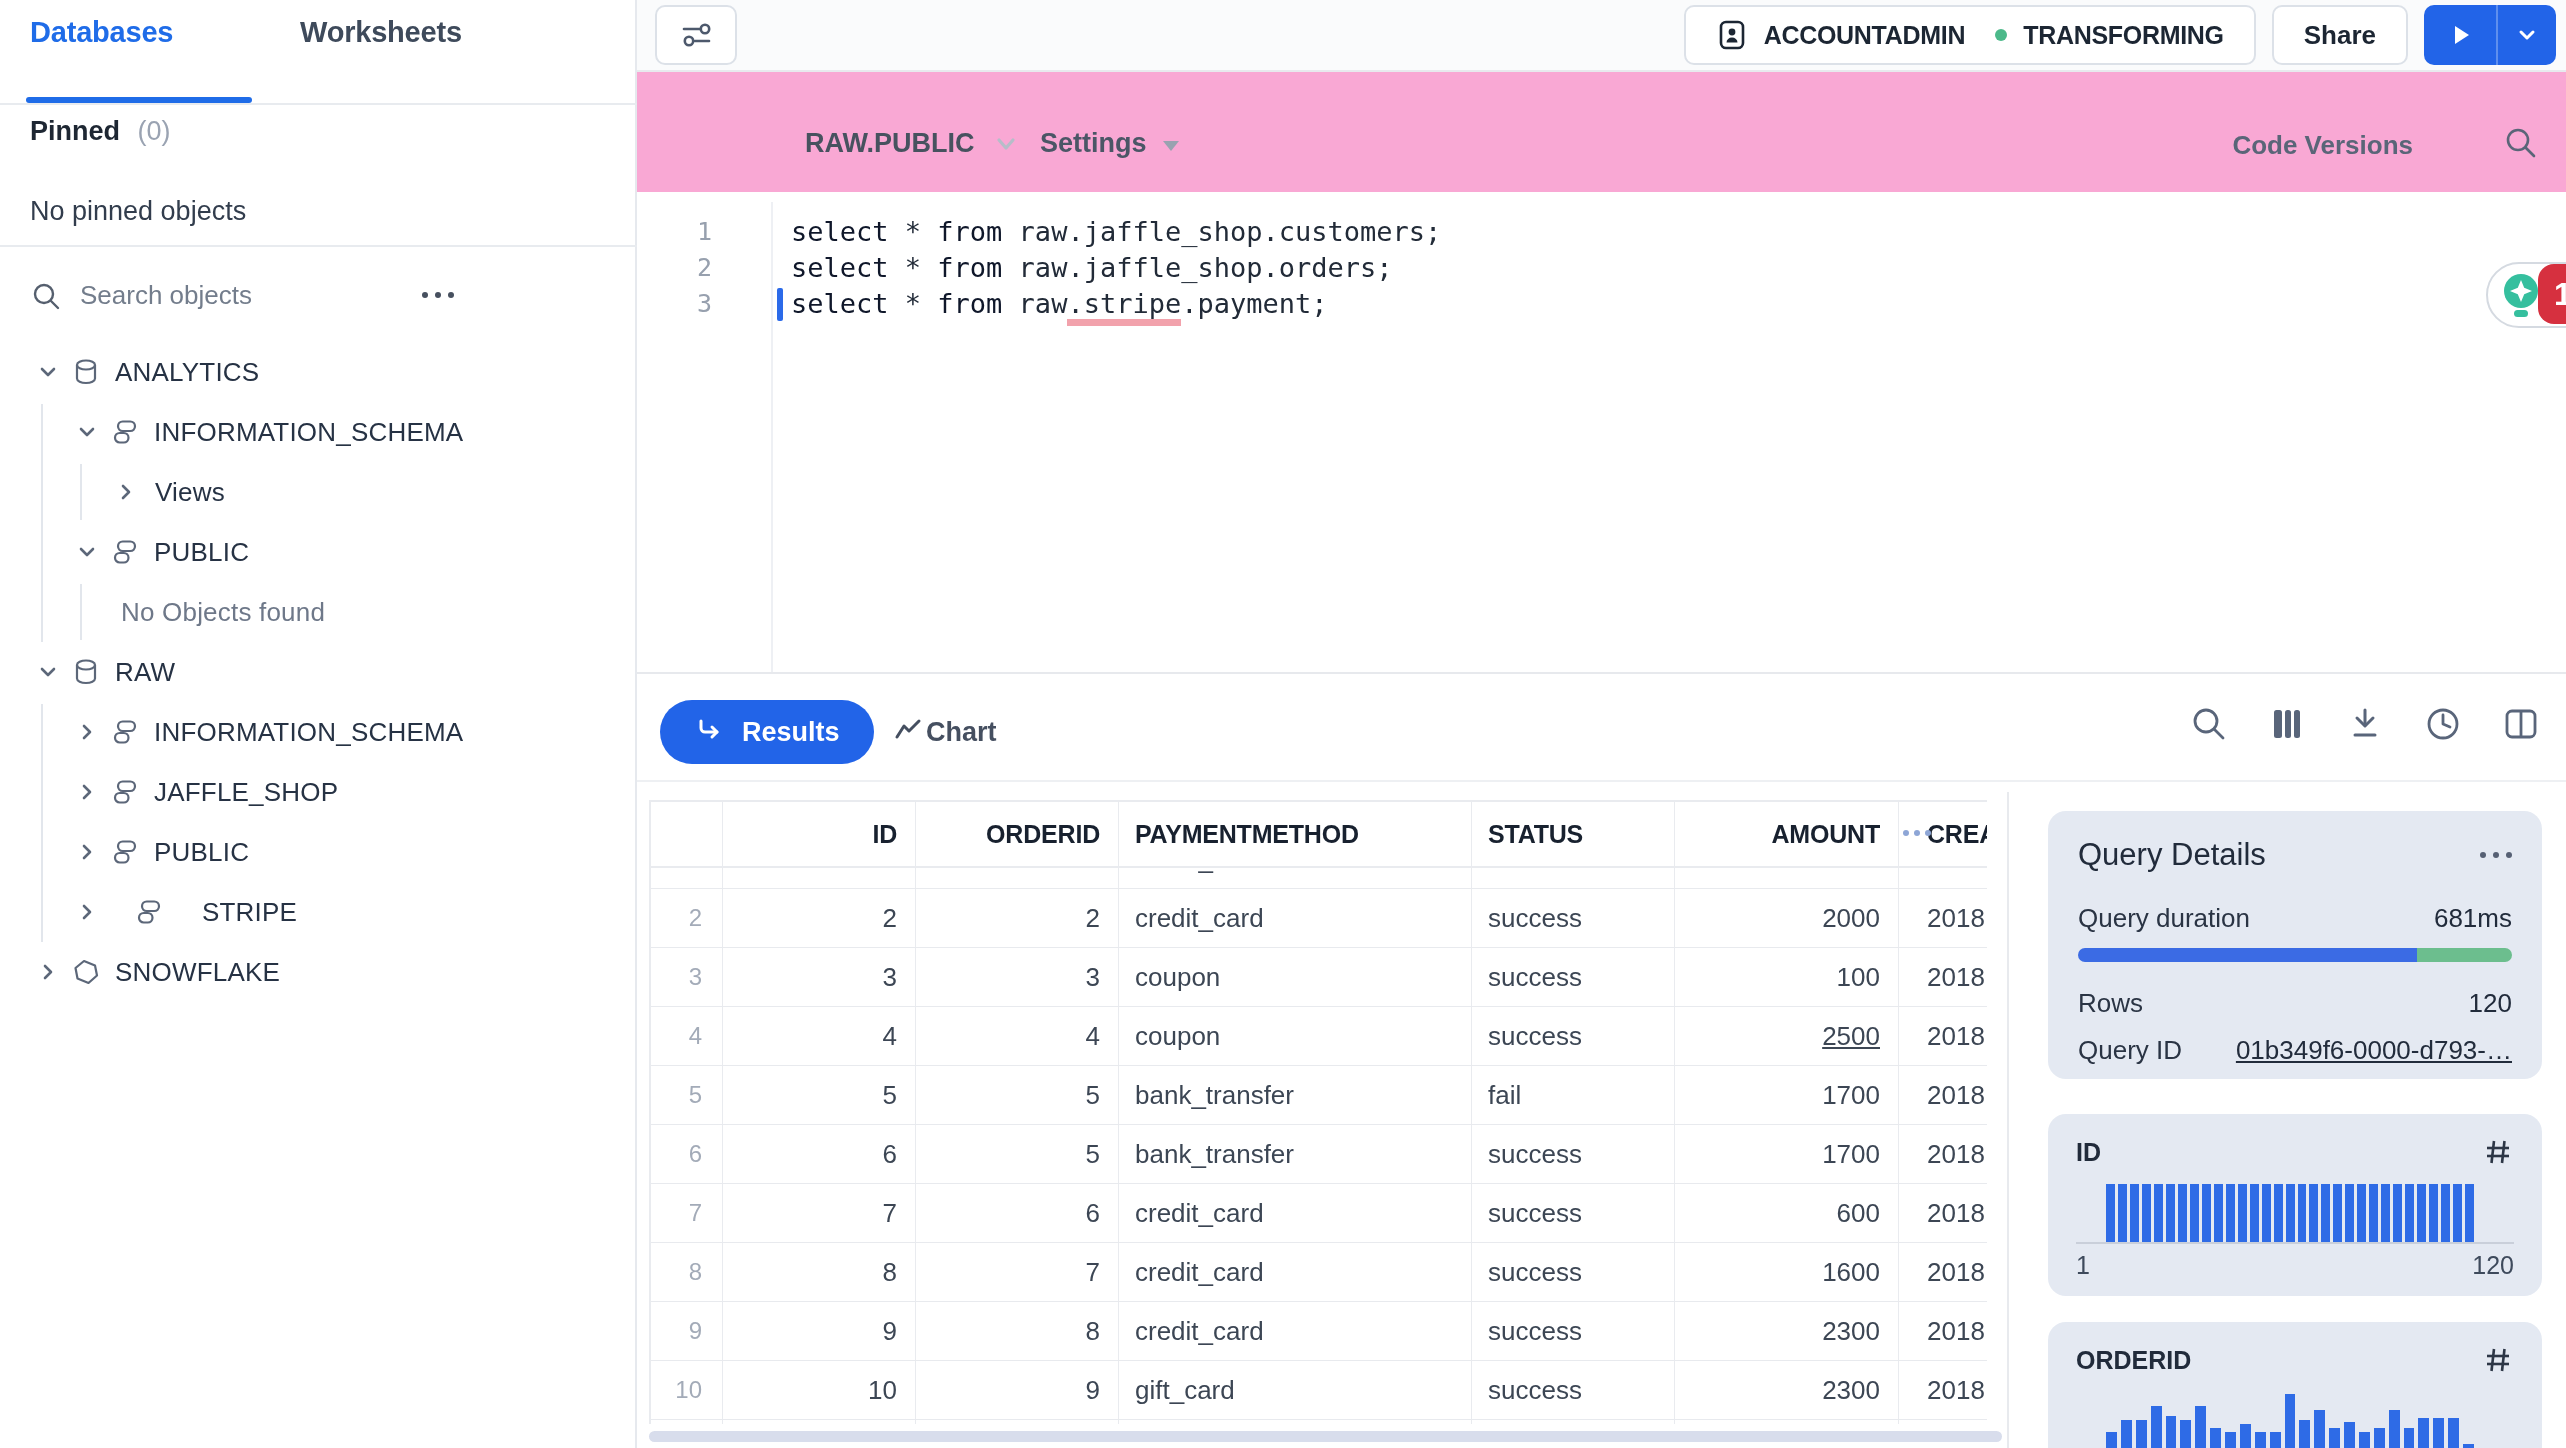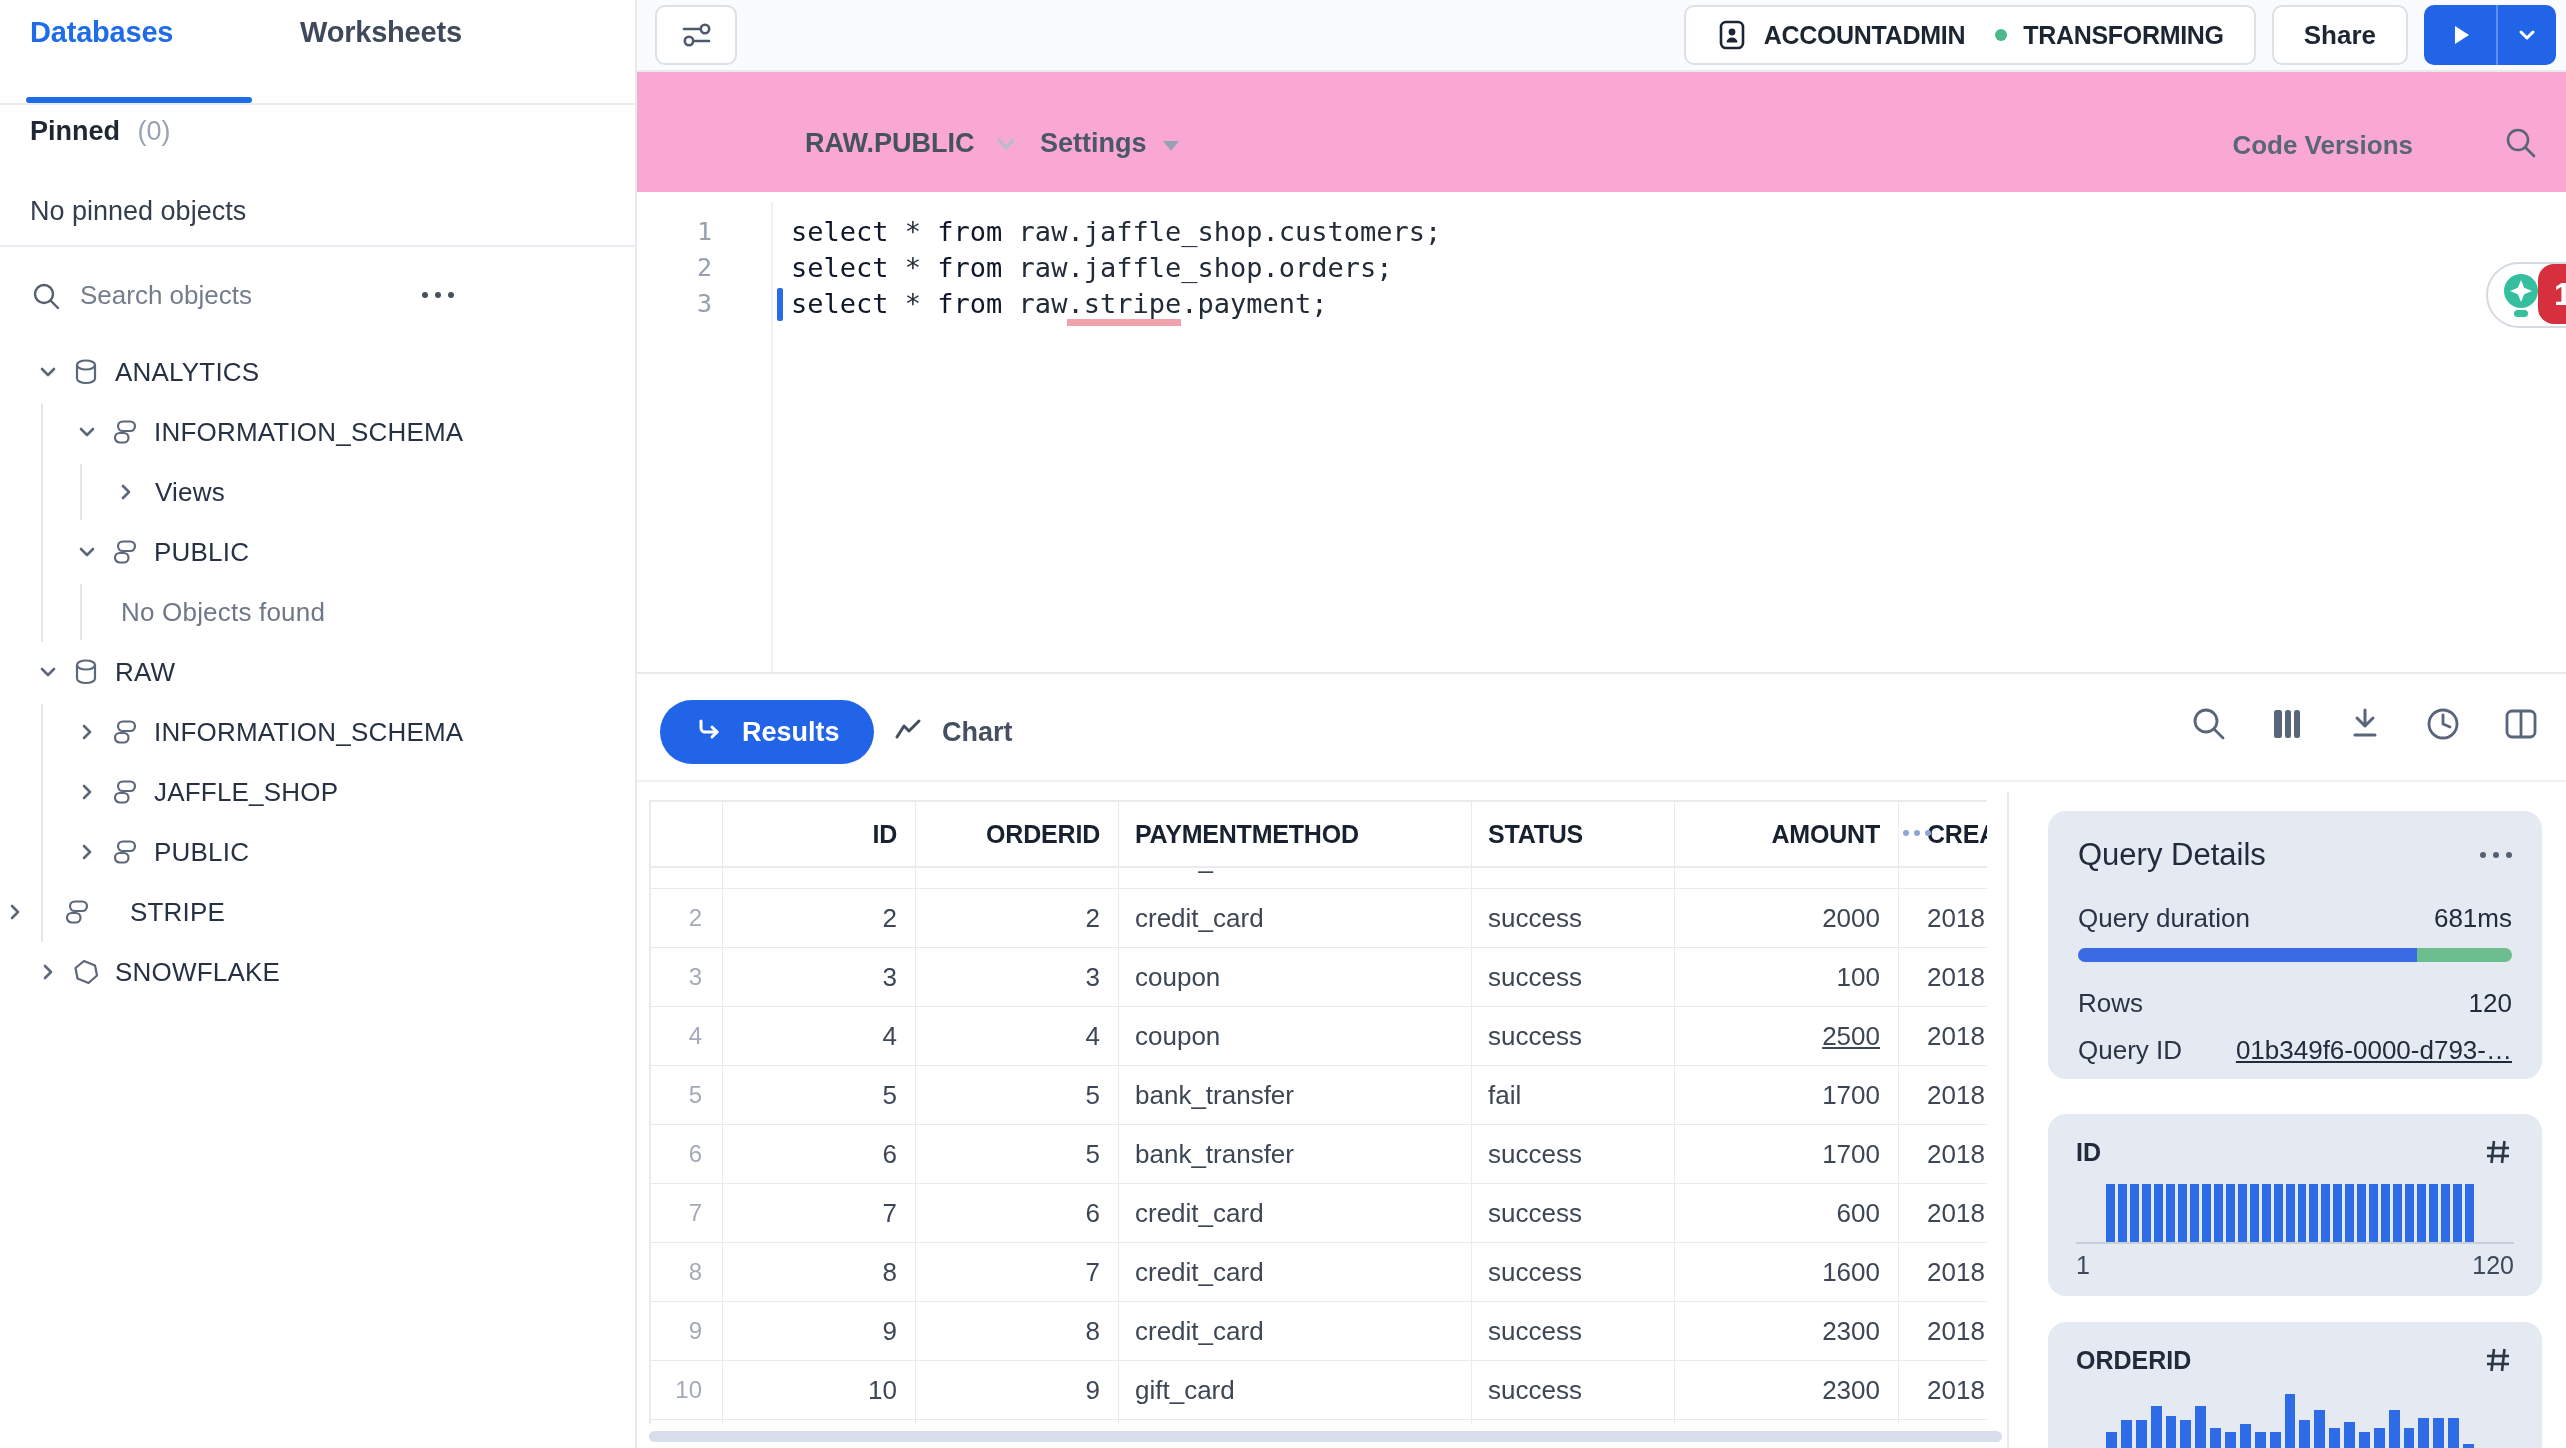--- a/index.html
+++ b/index.html
@@ -81,21 +81,21 @@
              border-radius:16px;color:#fff;font-size:32px;font-weight:700;line-height:60px;
              padding-left:16px;box-sizing:border-box}
 
   
   .split-h{position:absolute;left:637px;top:672px;width:1929px;height:2px;background:#e7e9ed}
   .results-bar{position:absolute;left:637px;top:674px;width:1929px;height:108px;background:#fff;
                border-bottom:2px solid #eef0f3;box-sizing:border-box}
   .res-pill{position:absolute;left:23px;top:26px;height:64px;padding:0 34px;border-radius:32px;
             background:#2264e8;display:flex;align-items:center;gap:16px;cursor:pointer}
   .res-pill span{color:#fff;font-size:27px;font-weight:700}
-  .chart-tab{position:absolute;left:255px;top:26px;height:64px;display:flex;align-items:center;gap:16px;cursor:pointer}
+  .chart-tab{position:absolute;left:255px;top:26px;height:64px;display:flex;align-items:center;cursor:pointer}
   .chart-tab span{color:#454f60;font-size:27px;font-weight:600}
   .res-icons{position:absolute;right:25px;top:30px;display:flex;gap:38px;align-items:center}
   .res-icons .ricon{cursor:pointer}
 
   
   .grid{position:absolute;left:649px;top:800px;width:1338px;height:624px;overflow:hidden;
         border-left:2px solid #e9ebef;border-top:2px solid #e9ebef;box-sizing:border-box}
   .g-header{position:absolute;top:0;left:0;height:64px;width:1380px;display:flex;background:#fff;z-index:2;
             border-bottom:2px solid #e9ebef}
   .g-body{position:absolute;top:66px;left:0;width:1380px}
@@ -281,21 +281,21 @@
             </svg>
           </span>
           <span class="tree-icon">
             <svg width="30" height="30" viewBox="0 0 30 30">
               <rect x="8" y="4.5" width="17" height="9.5" rx="4.7" fill="none" stroke="#5c6779" stroke-width="2.2"></rect>
               <rect x="5" y="16" width="13.5" height="9.5" rx="4.7" fill="none" stroke="#5c6779" stroke-width="2.2"></rect>
             </svg>
           </span>
           <span class="tree-label">PUBLIC</span>
         </div>
-        <div class="tree-row" style=" gap: 24px;">
+        <div class="tree-row" style="padding-left: 72px; gap: 24px;">
           <span class="tree-chevron">
             <svg width="30" height="30" viewBox="0 0 30 30">
               <polyline points="12,9 18,15 12,21" fill="none" stroke="#5c6779" stroke-width="2.6" stroke-linecap="round" stroke-linejoin="round"></polyline>
             </svg>
           </span>
           <span class="tree-icon">
             <svg width="30" height="30" viewBox="0 0 30 30">
               <rect x="8" y="4.5" width="17" height="9.5" rx="4.7" fill="none" stroke="#5c6779" stroke-width="2.2"></rect>
               <rect x="5" y="16" width="13.5" height="9.5" rx="4.7" fill="none" stroke="#5c6779" stroke-width="2.2"></rect>
             </svg>

